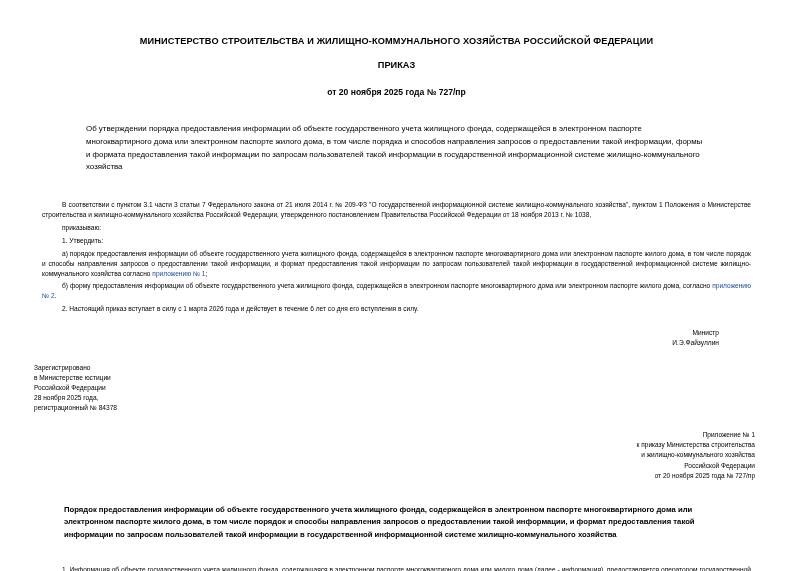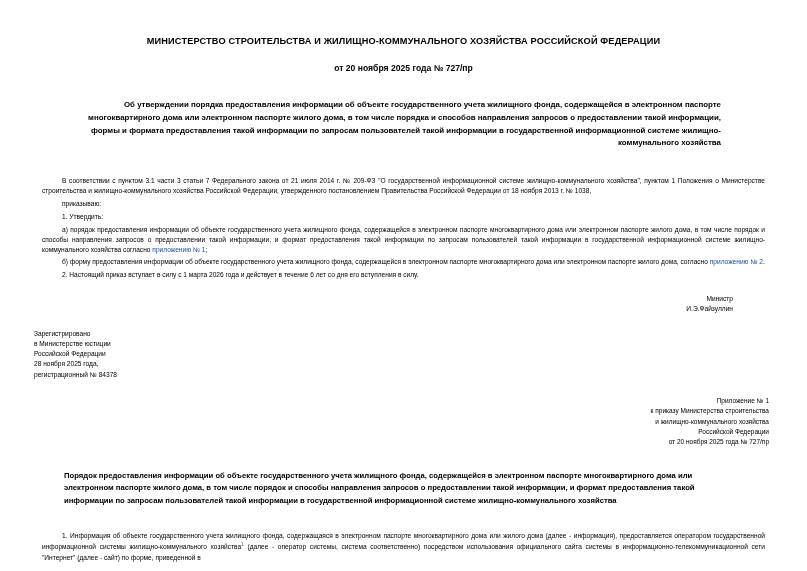--- a/index.html
+++ b/index.html
@@ -11,21 +11,21 @@
     width: 807px;
     height: 571px;
     font-family: "Liberation Sans", sans-serif;
     color: #000000;
     overflow: hidden;
   }
   .page {
     width: 807px;
     height: 571px;
     box-sizing: border-box;
-    padding: 22px 34px 10px 34px;
+    padding: 22px 48px 10px 34px;
     position: relative;
   }
   .ministry {
     text-align: center;
     font-weight: bold;
     font-size: 9.2px;
     letter-spacing: 0.15px;
     margin-top: 14px;
   }
   .doc-type {
@@ -35,22 +35,22 @@
     margin-top: 14px;
   }
   .doc-date {
     text-align: center;
     font-weight: bold;
     font-size: 8.6px;
     margin-top: 17px;
   }
   .title-block {
     margin: 26px 52px 0 52px;
-    text-align: right;
-    font-weight: bold;
+    text-align: left;
+    font-weight: normal;
     font-size: 7.9px;
     line-height: 1.62;
   }
   .body-block {
     margin: 26px 8px 0 8px;
     font-size: 6.6px;
     line-height: 1.5;
     text-align: justify;
   }
   .body-block p {
@@ -107,20 +107,21 @@
     color: #1c4fa1;
   }
 </style>
 </head>
 <body>
 
 <div class="page">
 
   <div class="ministry">МИНИСТЕРСТВО СТРОИТЕЛЬСТВА И ЖИЛИЩНО-КОММУНАЛЬНОГО ХОЗЯЙСТВА РОССИЙСКОЙ ФЕДЕРАЦИИ</div>
 
+  <div class="doc-type">ПРИКАЗ</div>
 
   <div class="doc-date">от 20 ноября 2025 года № 727/пр</div>
 
   <div class="title-block">Об утверждении порядка предоставления информации об объекте государственного учета жилищного фонда, содержащейся в электронном паспорте многоквартирного дома или электронном паспорте жилого дома, в том числе порядка и способов направления запросов о предоставлении такой информации, формы и формата предоставления такой информации по запросам пользователей такой информации в государственной информационной системе жилищно-коммунального хозяйства</div>
 
   <div class="body-block">
     <p class="indent"><span>В соответствии с пунктом 3.1 части 3 статьи 7 Федерального закона от 21 июля 2014 г. № 209-ФЗ "О государственной информационной системе жилищно-коммунального хозяйства", пунктом 1 Положения о Министерстве строительства и жилищно-коммунального хозяйства Российской Федерации, утвержденного постановлением Правительства Российской Федерации от 18 ноября 2013 г. № 1038,</span></p>
     <p class="prikazyvayu indent"><span>приказываю:</span></p>
     <p class="indent"><span>1. Утвердить:</span></p>
     <p class="indent"><span>а) порядок предоставления информации об объекте государственного учета жилищного фонда, содержащейся в электронном паспорте многоквартирного дома или электронном паспорте жилого дома, в том числе порядок и способы направления запросов о предоставлении такой информации, и формат предоставления такой информации по запросам пользователей такой информации в государственной информационной системе жилищно-коммунального хозяйства согласно </span><a class="link" href="#">приложению № 1</a><span>;</span></p>

